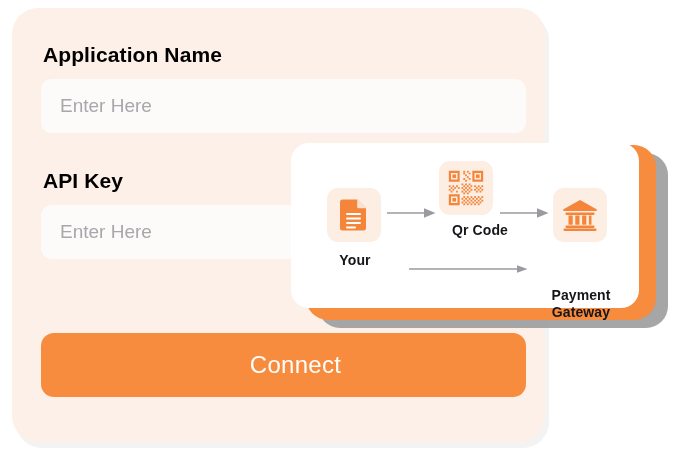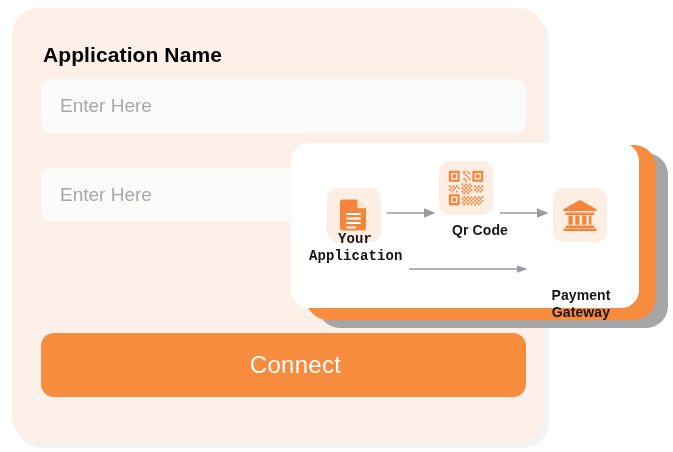--- a/index.html
+++ b/index.html
@@ -138,21 +138,21 @@
 
   .node-label {
     position: absolute;
     text-align: center;
     font-size: 14px;
     font-weight: 700;
     color: #16161a;
     line-height: 17px;
     letter-spacing: .1px;
   }
-  .label-app  { left: 18px;  top: 88px; width: 92px; font-family: Liberation Mono, monospace; }
+  .label-app  { left: 18px;  top: 109px; width: 92px; }
   .label-qr   { left: 135px; top: 79px;  width: 82px; text-align: right; }
   .label-bank { left: 243px; top: 104px; width: 94px; margin-top: 40px; }
 
   .arrow { position: absolute; }
   .arrow-1 { left: 96px;  top: 62px; }
   .arrow-2 { left: 209px; top: 62px; }
   .arrow-3 { left: 118px; top: 118px; }
 
   .icon-svg { display: block; }
 </style>
@@ -164,20 +164,21 @@
   <div class="panel-shadow"></div>
 
   <section class="form-panel">
 
     <div class="field-block one">
       <div class="field-label">Application Name</div>
       <input class="field-input" type="text" placeholder="Enter Here" style="">
     </div>
 
     <div class="field-block two">
+      <div class="field-label">API Key</div>
       <input class="field-input" type="text" placeholder="Enter Here" style="">
     </div>
 
     <button class="connect-button">Connect</button>
 
   </section>
 
   <div class="diagram-back-gray"></div>
   <div class="diagram-back-orange"></div>
 
@@ -192,21 +193,20 @@
             <rect x="7" y="15" width="15" height="2" rx="1"></rect>
             <rect x="7" y="19.5" width="15" height="2" rx="1"></rect>
             <rect x="7" y="24" width="15" height="2" rx="1"></rect>
             <rect x="7" y="28.5" width="10" height="2" rx="1"></rect>
           </g>
         </svg>
       </span>
     </div>
     <div class="node-label label-app">
       <span>Your</span><br>
-      <span>Application</span>
     </div>
 
     <div class="icon-tile tile-qr">
       <span>
         <svg class="icon-svg" width="38" height="38" viewBox="0 0 21 21" aria-hidden="true">
           <g fill="#f4853a">
 
             <path d="M1 1h6v6H1V1Zm1.2 1.2v3.6h3.6V2.2H2.2Z"></path>
             <rect x="3" y="3" width="2" height="2"></rect>
             <path d="M14 1h6v6h-6V1Zm1.2 1.2v3.6h3.6V2.2h-3.6Z"></path>

